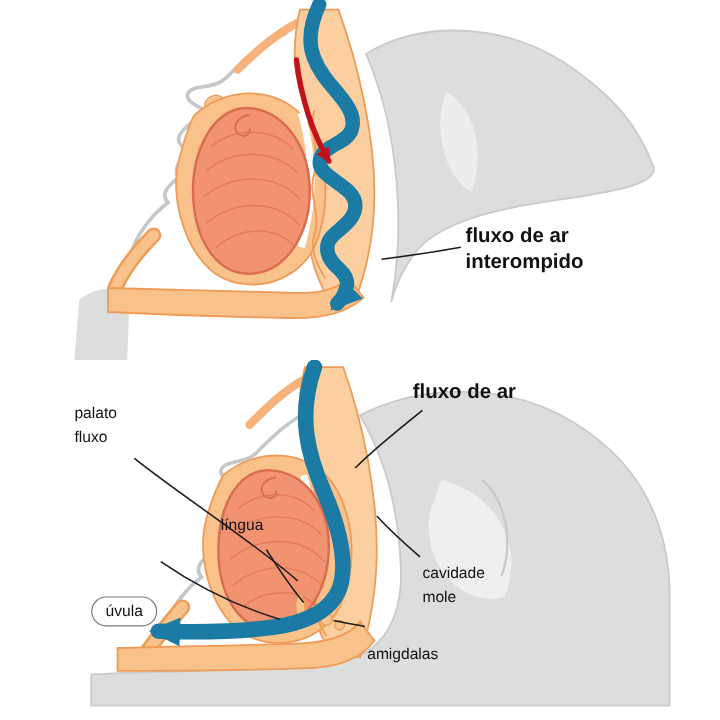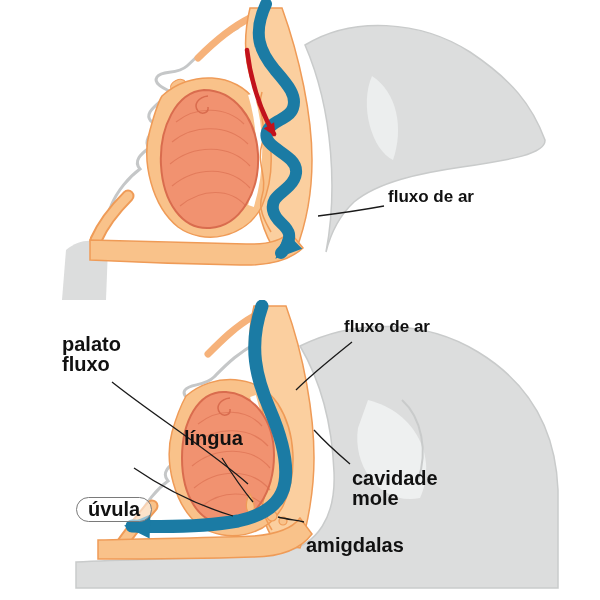--- a/index.html
+++ b/index.html
@@ -3,21 +3,21 @@
 <meta charset="utf-8">
 <style>
   * { margin: 0; padding: 0; box-sizing: border-box; }
   html, body { width: 600px; height: 600px; background: #ffffff; }
   body { font-family: "Liberation Sans", sans-serif; color: #111; position: relative; overflow: hidden; }
   .canvas { position: absolute; left: 0; top: 0; width: 600px; height: 600px; background: #fff; }
   .panel { position: absolute; left: 0; width: 600px; height: 300px; }
   #panel-apnea { top: 0; }
   #panel-normal { top: 300px; }
   .panel svg { position: absolute; left: 0; top: 0; }
-  .lbl { position: absolute; font-size: 20px; line-height: 20px; white-space: nowrap; color: #111; font-weight: bold; }
+  .lbl { position: absolute; font-size: 13px; line-height: 20px; white-space: nowrap; color: #111; }
   .lbl.bold { font-weight: bold; font-size: 17px; line-height: 21px; }
   .pill { border: 1.5px solid #7a7a7a; border-radius: 14px; padding: 1px 11px 2px 11px; display: inline-block; background: rgba(255,255,255,.55); margin-top: 45px; }
 </style>
 </head>
 <body>
 
 <div class="canvas">
 
   <section class="panel" id="panel-apnea">
     <svg width="600" height="300" viewBox="0 0 600 300">
@@ -69,20 +69,21 @@
 
       <path d="M 266,4 C 252,34 260,52 275,70 C 289,86 297,96 293,108 C 289,120 271,120 267,132 C 263,144 281,150 291,160 C 299,168 297,178 289,186 C 280,195 271,198 273,210 C 275,222 287,224 289,234 C 290,241 286,248 281,253" fill="none" stroke="#1b7ba4" stroke-width="12" stroke-linecap="round" stroke-linejoin="round" marker-end="url(#ah1)"></path>
 
       <path d="M 247,50 C 251,82 260,110 274,134" fill="none" stroke="#c2121c" stroke-width="4.5" stroke-linecap="round" marker-end="url(#rh1)"></path>
 
       <path d="M 318,216 C 342,213 362,210 384,206" fill="none" stroke="#1a1a1a" stroke-width="1.3"></path>
     </svg>
 
     <div class="lbl bold" style="left:388px; top:186px;">
       <div>fluxo de ar</div>
+      <div>interompido</div>
     </div>
   </section>
 
   <section class="panel" id="panel-normal">
     <svg width="600" height="300" viewBox="0 0 600 300">
       <defs>
         <marker id="ah2" markerUnits="userSpaceOnUse" markerWidth="34" markerHeight="34" refX="22" refY="17" orient="auto">
           <path d="M4,5 L30,17 L4,29 Z" fill="#1b7ba4"></path>
         </marker>
       </defs>

